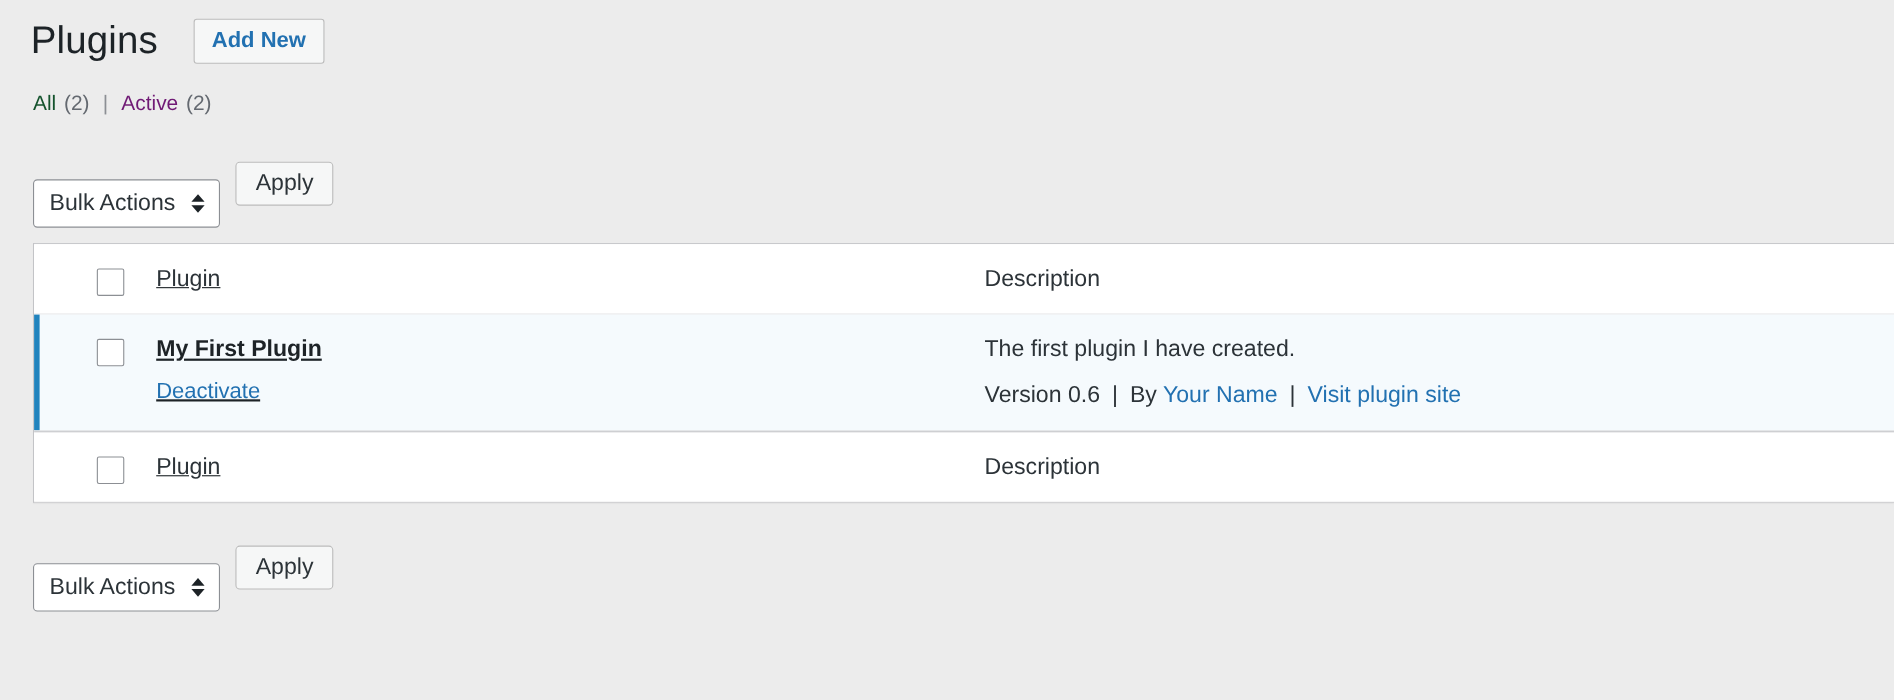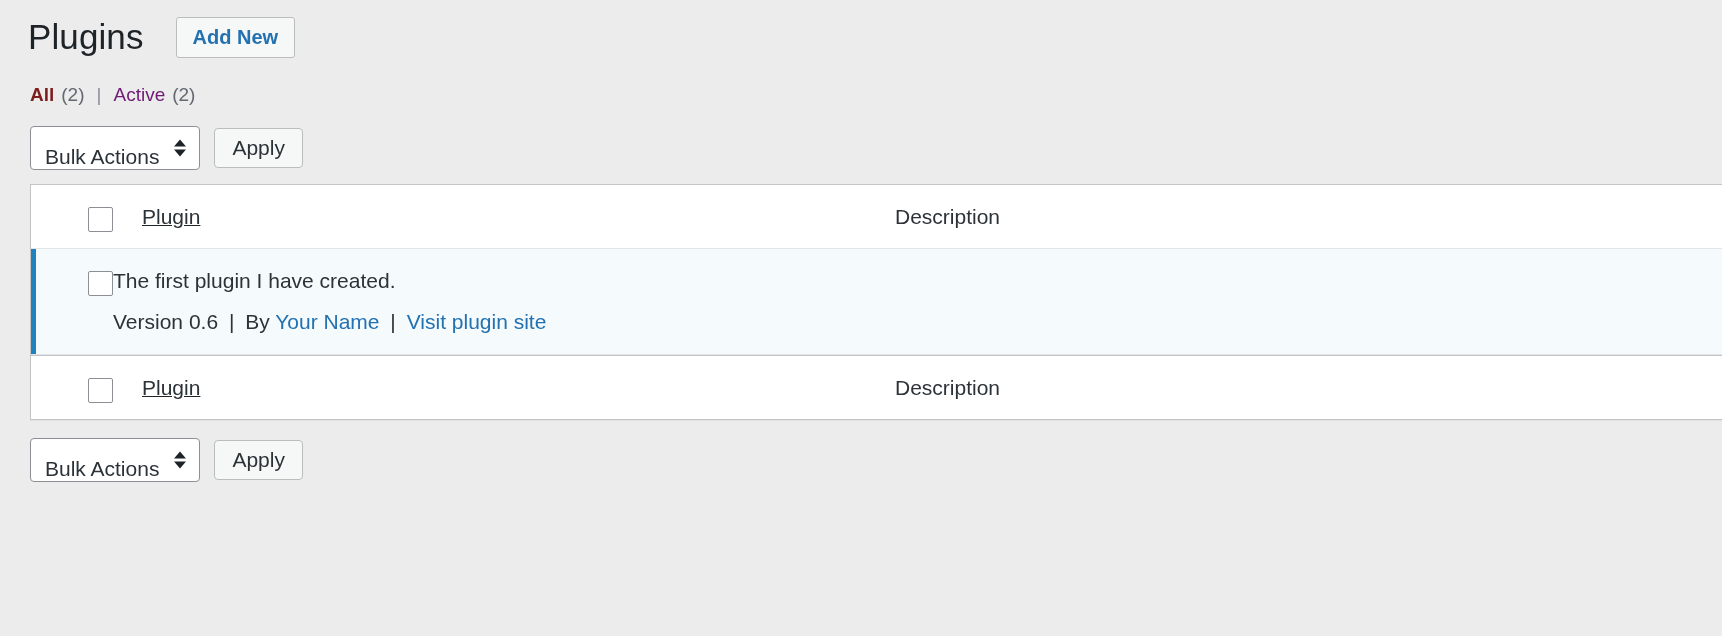--- a/index.html
+++ b/index.html
@@ -57,22 +57,22 @@
   
   .subsubsub {
     margin: 28px 0 0 30px;
     font-size: 19px;
     color: #50575e;
     display: flex;
     align-items: baseline;
     gap: 0;
   }
   .subsubsub .filter-current {
-    font-weight: bold;
-    color: #7f1d1d;
+    font-weight: normal;
+    color: #14532d;
   }
   .subsubsub .filter-link {
     color: #701a75;
     cursor: pointer;
   }
   .subsubsub .count {
     color: #646970;
     margin-left: 7px;
   }
   .subsubsub .sep {
@@ -86,31 +86,32 @@
     align-items: center;
     gap: 14px;
     margin-left: 30px;
   }
   .tablenav.top { margin-top: 20px; }
   .tablenav.bottom { margin-top: 18px; }
 
   .select-box {
     position: relative;
     display: inline-flex;
-    align-items: flex-end;
+    align-items: center;
     height: 44px;
     padding: 0 40px 0 14px;
     background: #fff;
     border: 1px solid #8c8f94;
     border-radius: 4px;
     font-size: 21px;
     color: #2c3338;
     box-sizing: border-box;
     cursor: pointer;
     white-space: nowrap;
+    margin-top: 37px;
   }
   .select-box .arrows {
     position: absolute;
     right: 13px;
     top: 50%;
     transform: translateY(-50%);
     display: flex;
     flex-direction: column;
     align-items: center;
     gap: 3px;
@@ -302,20 +303,26 @@
         <span class="th-label">Plugin</span>
       </div>
       <div class="col-desc">
         <span class="th-label">Description</span>
       </div>
     </div>
 
     <div class="ptable-row plugin-active">
       <div class="col-cb">
         <span class="checkbox"></span>
+      </div>
+      <div class="col-name">
+        <div class="plugin-name">My First Plugin</div>
+        <div class="plugin-actions">
+          <a>Deactivate</a>
+        </div>
       </div>
       <div class="col-desc">
         <div class="plugin-desc">The first plugin I have created.</div>
         <div class="plugin-meta">
           <span>Version 0.6</span>
           <span class="meta-sep">|</span>
           <span>By</span>
           <a>Your Name</a>
           <span class="meta-sep">|</span>
           <a>Visit plugin site</a>

